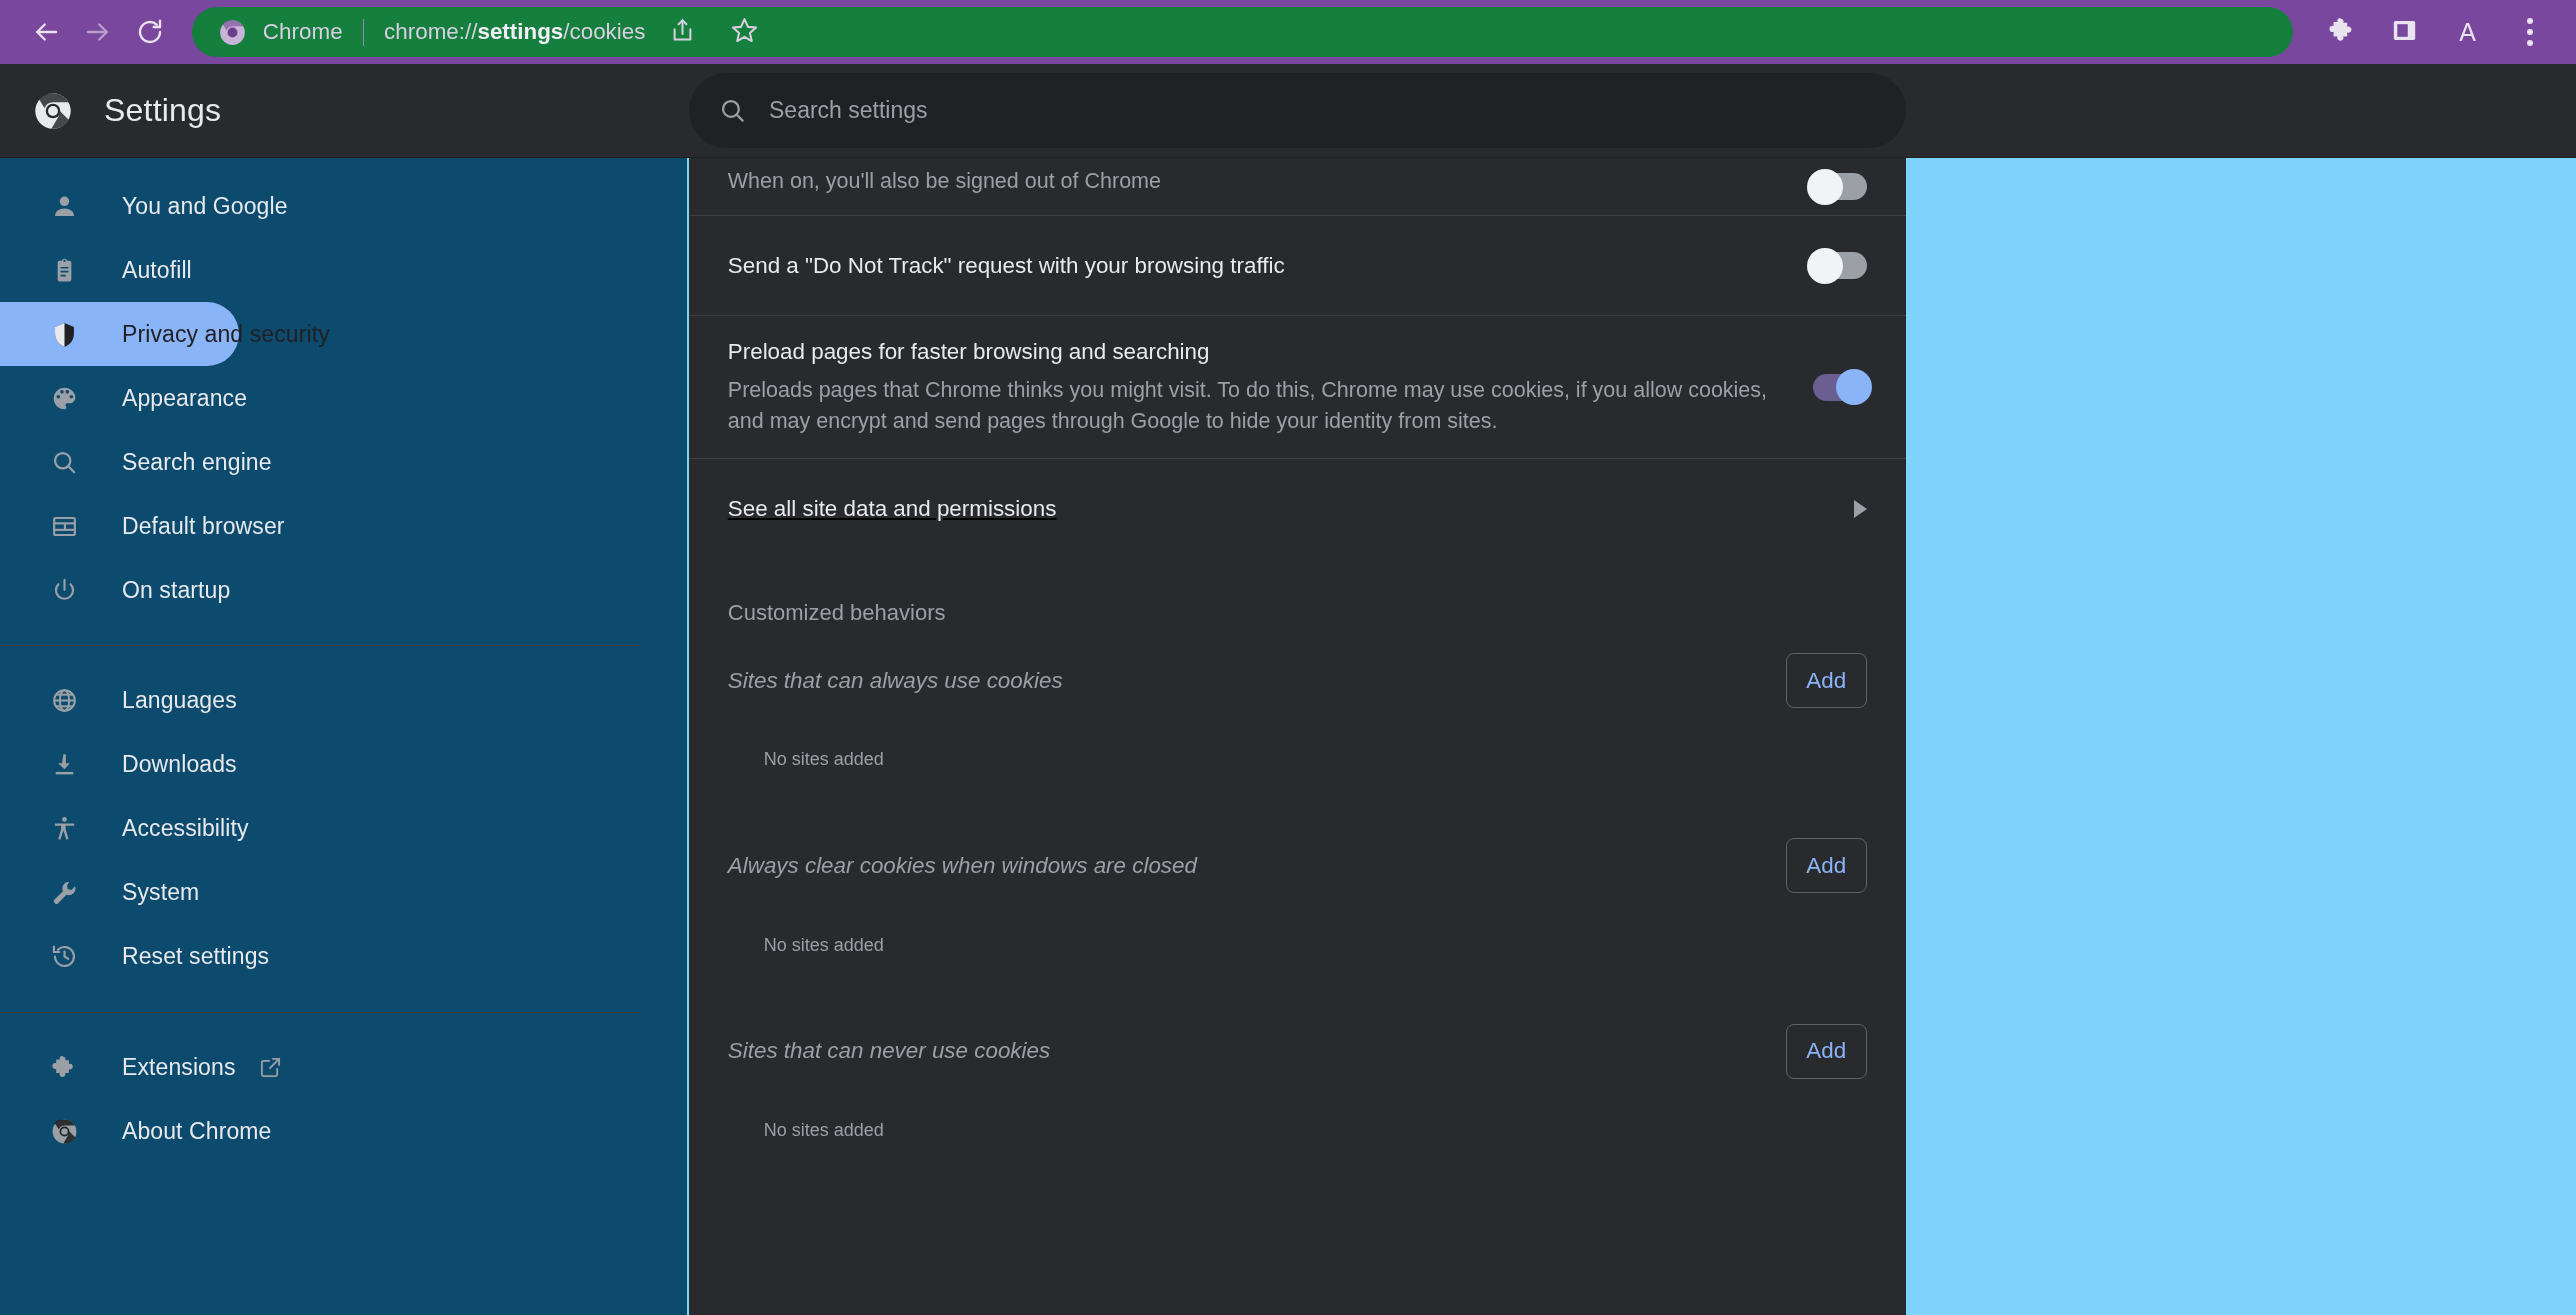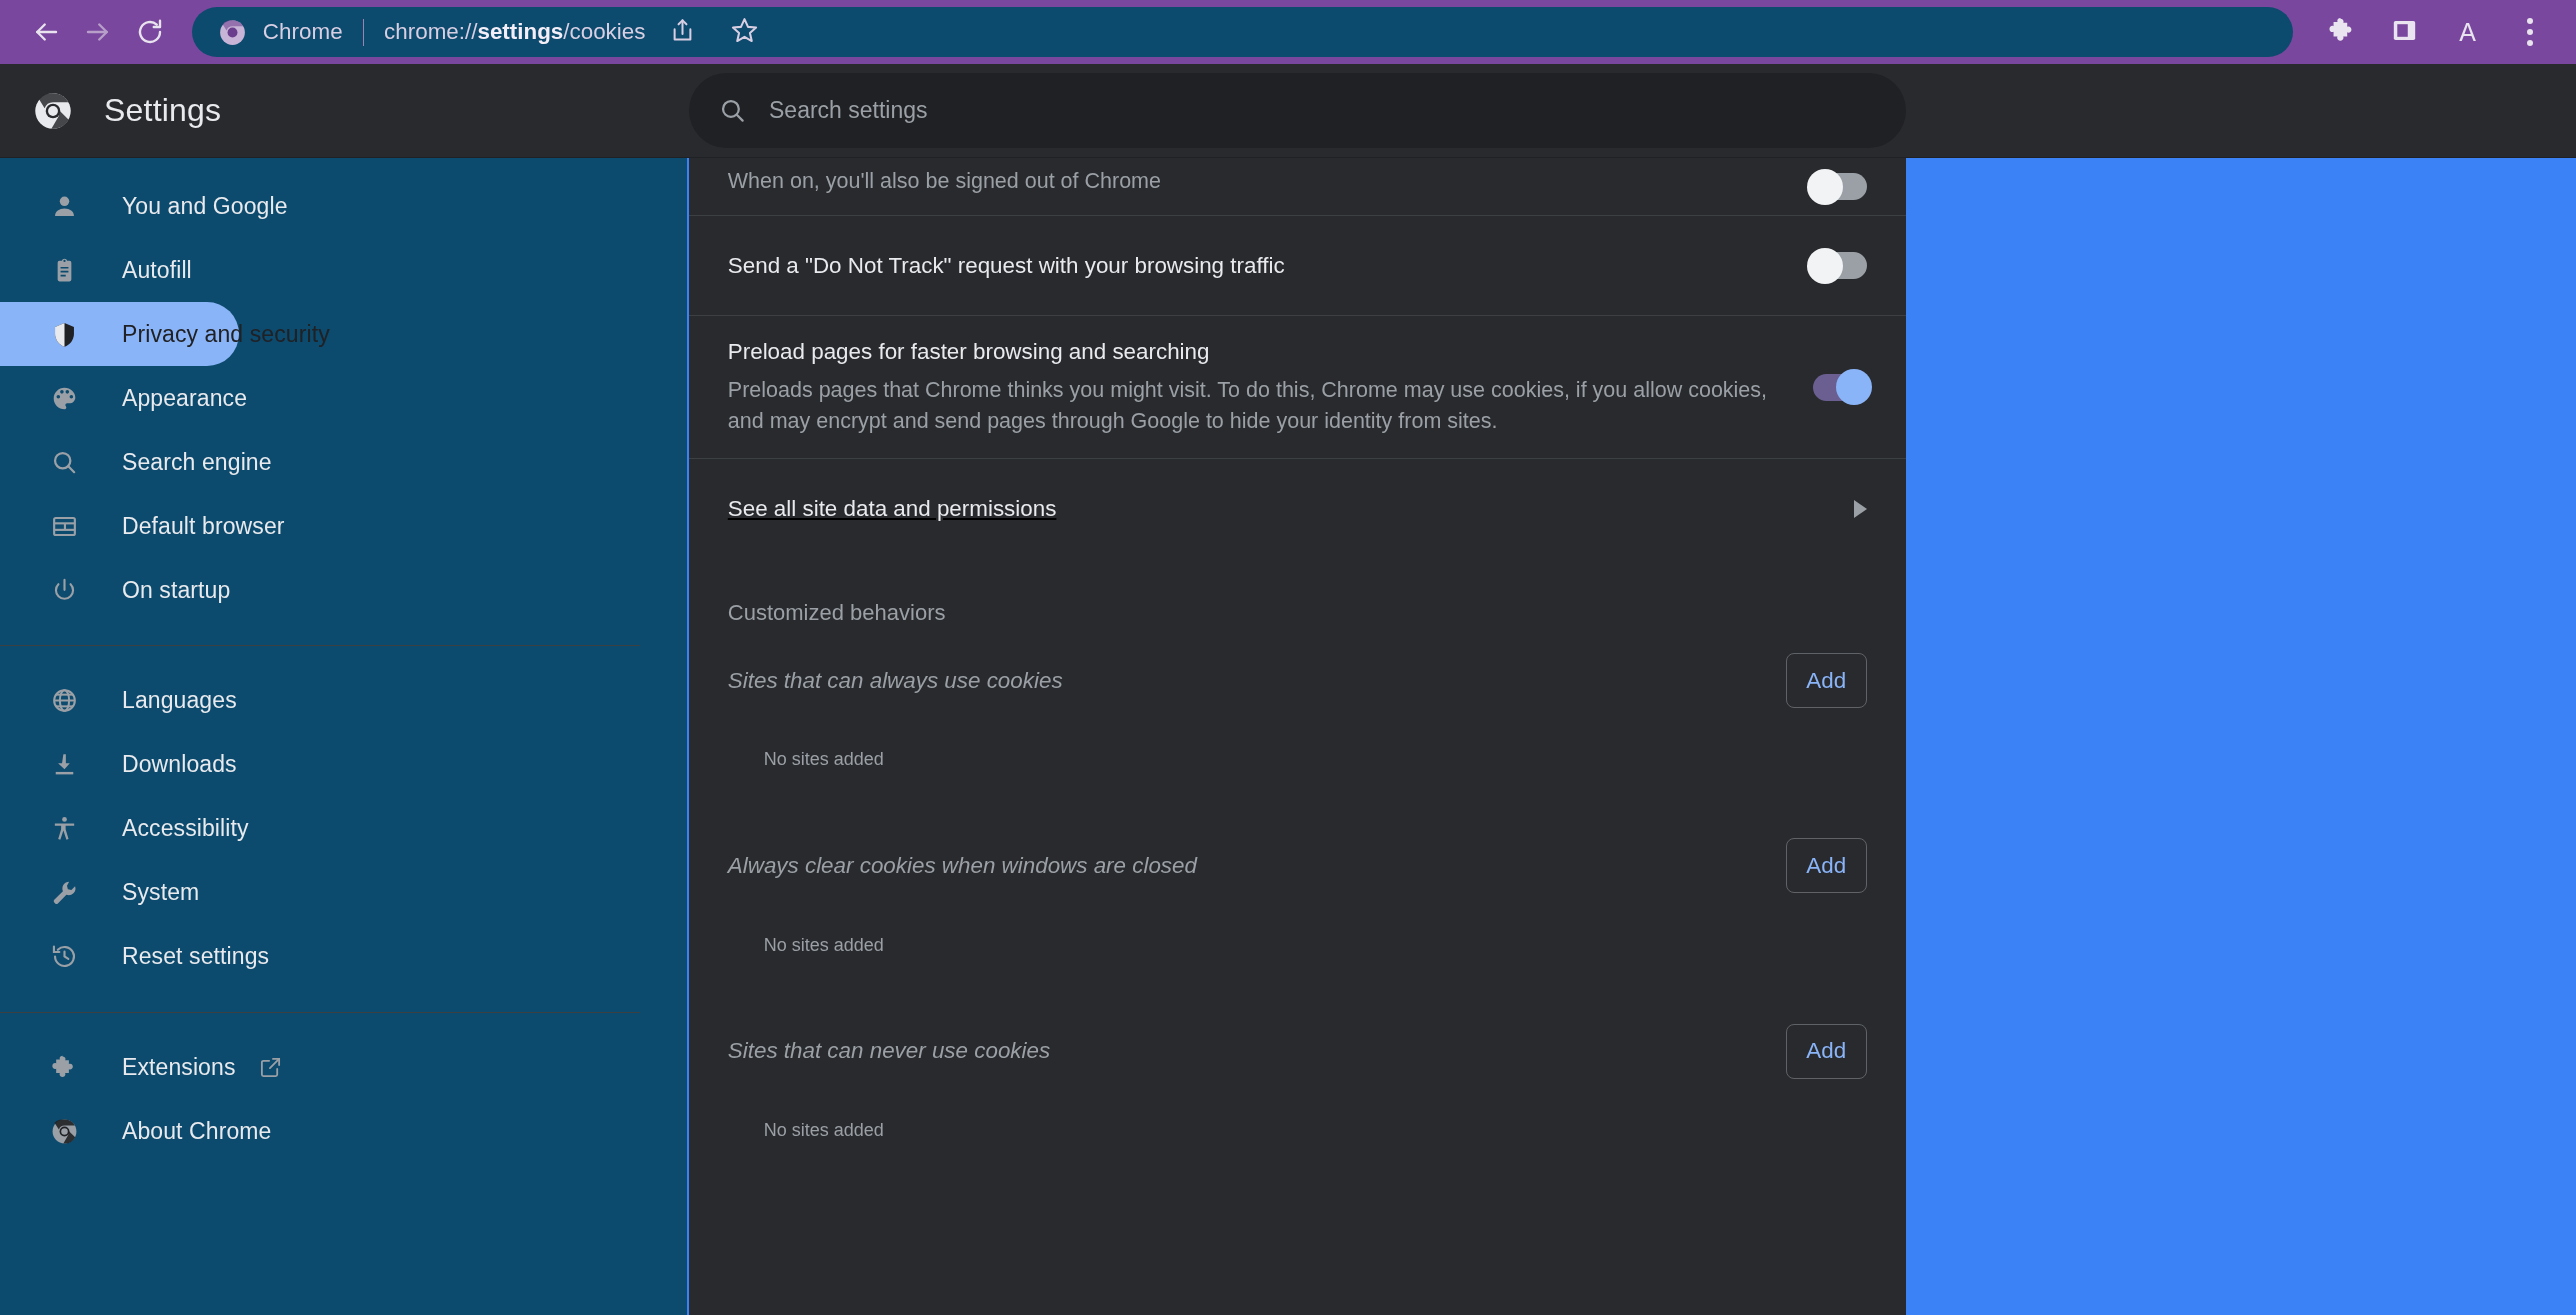--- a/index.html
+++ b/index.html
@@ -22,21 +22,21 @@
     width: 52px; height: 52px;
     display: flex; align-items: center; justify-content: center;
     flex: 0 0 auto;
   }
   .nav-btn svg { display: block; }
 
   .omnibox {
     flex: 1 1 auto;
     height: 50px;
     margin: 0 12.5px 0 16px;
-    background: #0c4a6e;
+    background: #15803d;
     border-radius: 25px;
     display: flex; align-items: center;
     padding: 0 27px;
     min-width: 0;
   }
   .omni-chrome-icon { flex: 0 0 auto; margin-right: 17px; display:flex; }
   .omni-label {
     color: #d9cfe3; font-size: 22.4px;
     letter-spacing: 0.1px; white-space: nowrap;
     flex: 0 0 auto;
@@ -117,21 +117,21 @@
   .nav-item .ni-label { font-size: 23px; font-weight: 400; letter-spacing: 0.1px; white-space: nowrap; }
   .nav-item.selected { background: #8ab4f8; color: #202124; }
   .nav-item.selected .ni-label { font-weight: 500; }
   .nav-ext-icon { margin-left: 23px; display: flex; align-items: center; }
   .nav-sep { height: 0.9px; background: #3c4043; margin: 23px 47px 23px 0; }
 
   
   .main {
     position: absolute; top: 0; left: 687px;
     width: 1889px; height: 1158px;
-    background: #3b82f6;
+    background: #7dd3fc;
     overflow: hidden;
   }
   .card {
     position: absolute; top: 0; left: 1.8px;
     width: 1217px; min-height: 1158px;
     background: #292a2d;
   }
 
   .row {
     padding: 0 39px;

